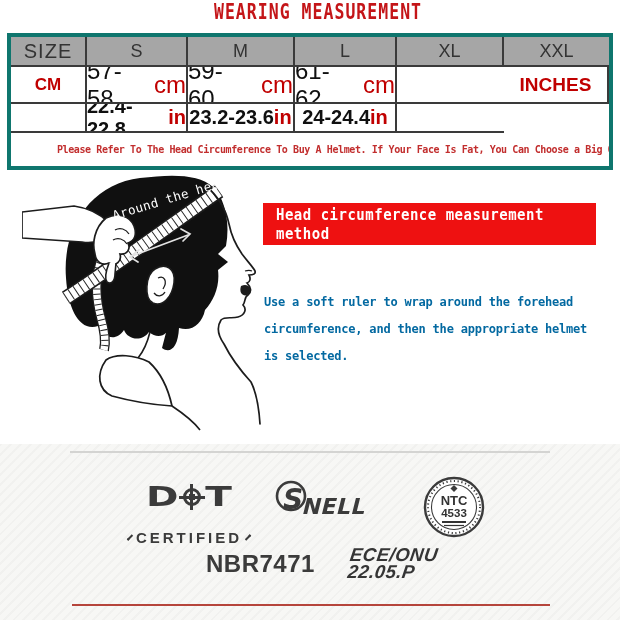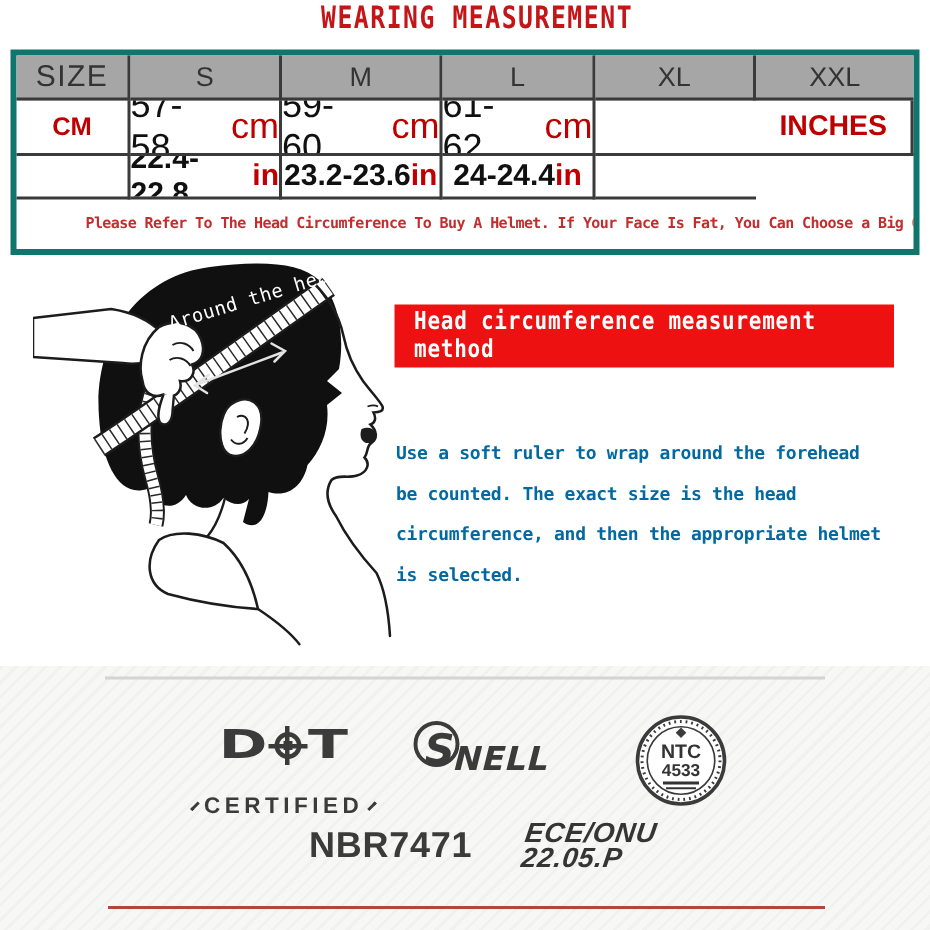--- a/index.html
+++ b/index.html
@@ -197,21 +197,20 @@
       <path d="M 159,57 L 168,62 L 161,69"></path>
     </g>
   </svg>
 
   <div class="method-banner">
     <span>Head circumference measurement method</span>
   </div>
 
   <div class="method-text">
     <div class="mline">Use a soft ruler to wrap around the forehead</div>
-    <div class="mline">be counted. The exact size is the head</div>
     <div class="mline">circumference, and then the appropriate helmet</div>
     <div class="mline">is selected.</div>
   </div>
 
   <div class="certs">
     <div class="rule-top"></div>
 
     <div class="dot-logo">
       <div class="dot-row">
         <span class="dot-letter">D</span>

